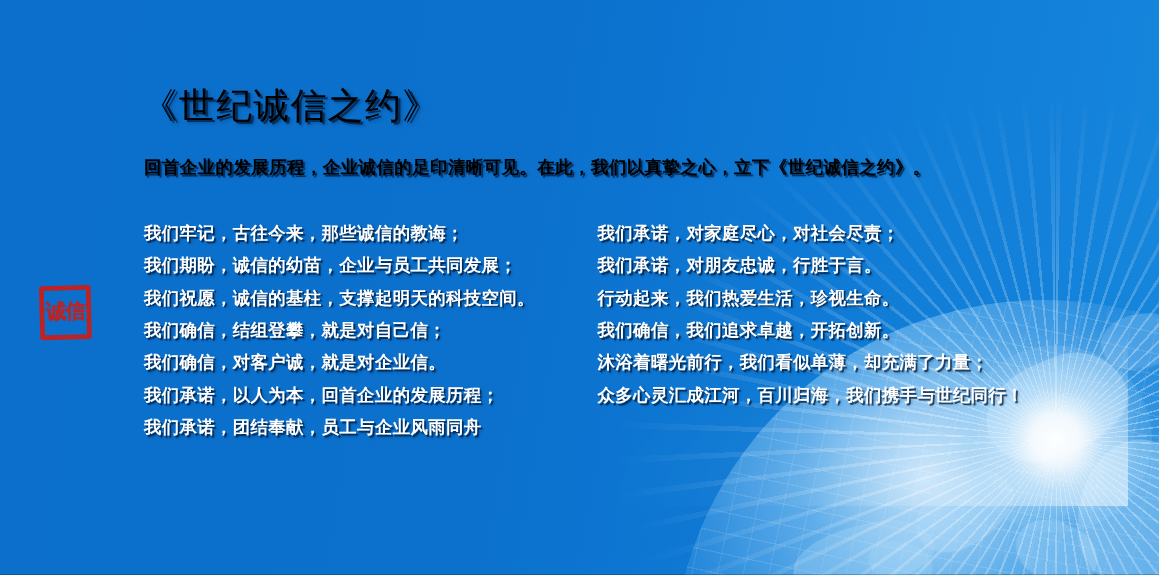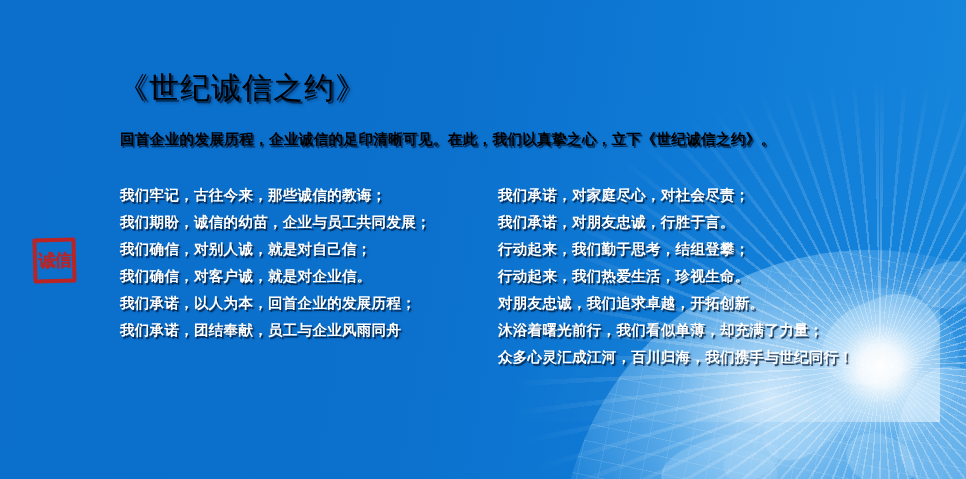--- a/index.html
+++ b/index.html
@@ -194,30 +194,30 @@
 
     <div class="seal">诚信</div>
 
     <div class="title">《世纪诚信之约》</div>
 
     <div class="subtitle">回首企业的发展历程，企业诚信的足印清晰可见。在此，我们以真挚之心，立下《世纪诚信之约》。</div>
 
     <div class="col col-left">
       <div class="pledge-line">我们牢记，古往今来，那些诚信的教诲；</div>
       <div class="pledge-line">我们期盼，诚信的幼苗，企业与员工共同发展；</div>
-      <div class="pledge-line">我们确信，对别人诚，就是对自己信；</div>
+      <div class="pledge-line">我们祝愿，诚信的基柱，支撑起明天的科技空间。</div>
+      <div class="pledge-line">我们确信，结组登攀，就是对自己信；</div>
       <div class="pledge-line">我们确信，对客户诚，就是对企业信。</div>
       <div class="pledge-line">我们承诺，以人为本，回首企业的发展历程；</div>
       <div class="pledge-line">我们承诺，团结奉献，员工与企业风雨同舟</div>
     </div>
 
     <div class="col col-right">
       <div class="pledge-line">我们承诺，对家庭尽心，对社会尽责；</div>
       <div class="pledge-line">我们承诺，对朋友忠诚，行胜于言。</div>
-      <div class="pledge-line">行动起来，我们勤于思考，结组登攀；</div>
       <div class="pledge-line">行动起来，我们热爱生活，珍视生命。</div>
-      <div class="pledge-line">对朋友忠诚，我们追求卓越，开拓创新。</div>
+      <div class="pledge-line">我们确信，我们追求卓越，开拓创新。</div>
       <div class="pledge-line">沐浴着曙光前行，我们看似单薄，却充满了力量；</div>
       <div class="pledge-line">众多心灵汇成江河，百川归海，我们携手与世纪同行！</div>
     </div>
 
   </div>
 </div>
 
 </body></html>

